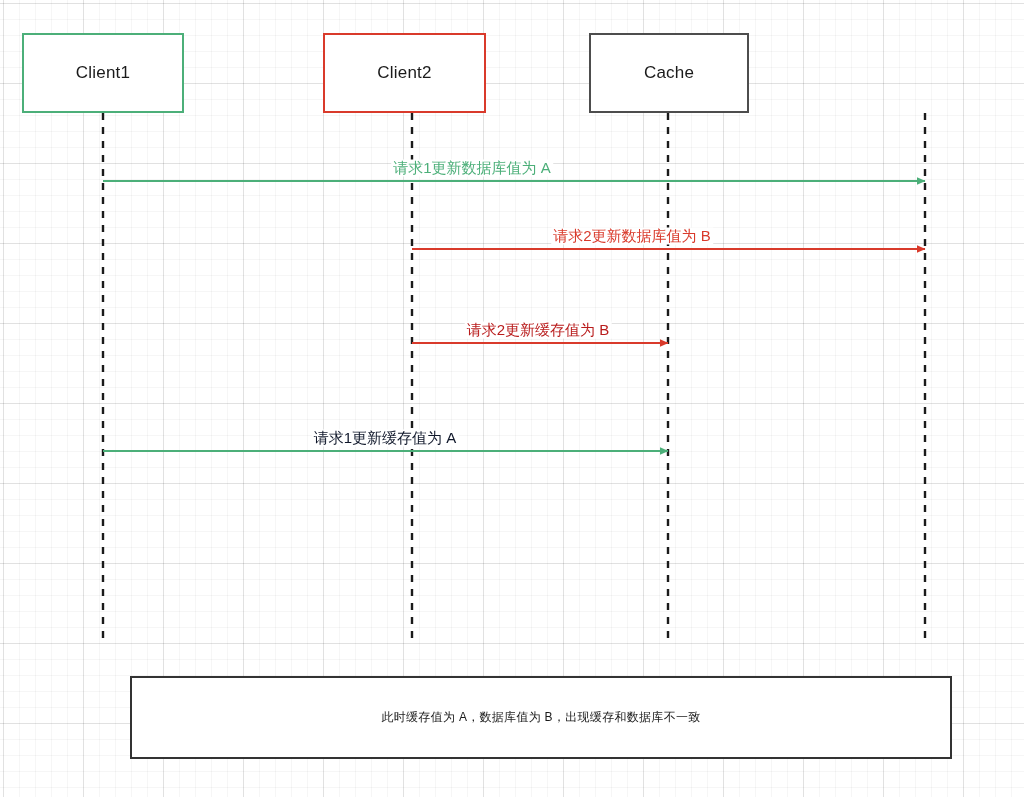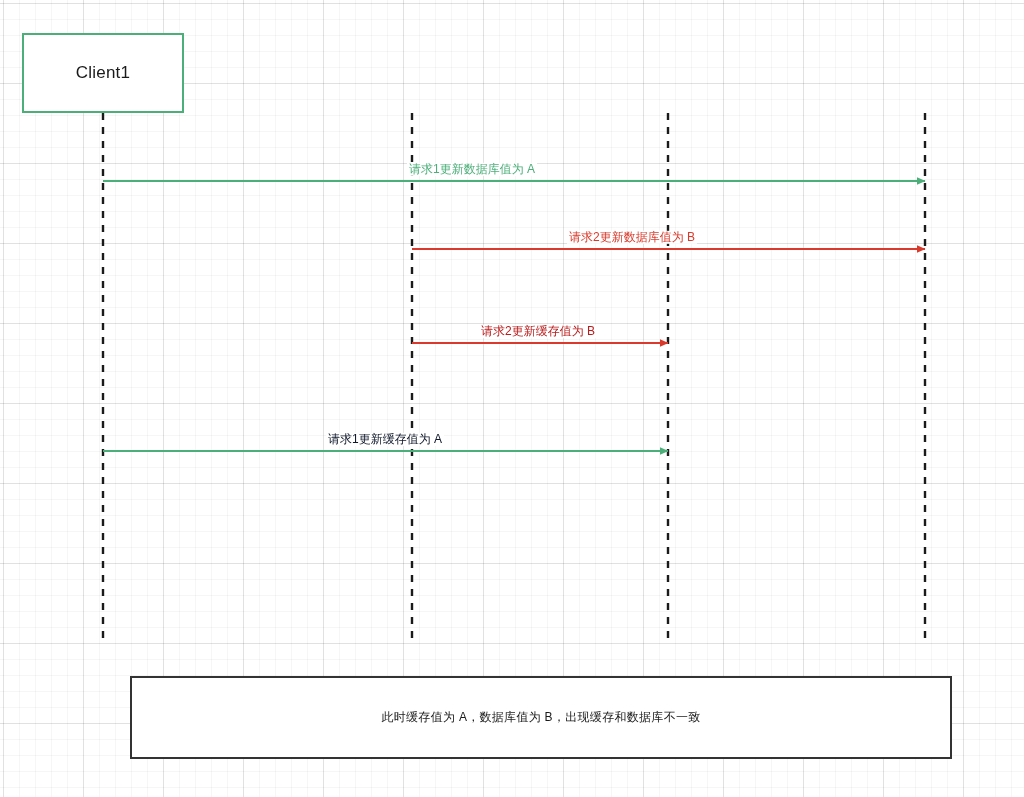--- a/index.html
+++ b/index.html
@@ -55,21 +55,21 @@
   }
   .note-label {
     font-size: 12px;
     color: #1a1a1a;
     letter-spacing: 0.3px;
   }
   .msg-label {
     position: absolute;
     transform: translate(-50%, -100%);
     white-space: nowrap;
-    font-size: 12px;
+    font-size: 15px;
     padding: 0 2px;
     background: transparent;
     line-height: 1.1;
   }
 </style>
 </head>
 <body>
 
 <div id="canvas">
 
@@ -95,21 +95,27 @@
       <line x1="412" y1="249" x2="925" y2="249" stroke="#d93a2b" stroke-width="2" marker-end="url(#arrow-red)"></line>
       <line x1="412" y1="343" x2="668" y2="343" stroke="#d93a2b" stroke-width="2" marker-end="url(#arrow-red)"></line>
       <line x1="103" y1="451" x2="668" y2="451" stroke="#4caf79" stroke-width="2" marker-end="url(#arrow-green)"></line>
     </g>
   </svg>
 
   <div class="actor-box" style="left:22px; top:33px; width:162px; height:80px; border:2px solid #4caf79;">
     <span class="actor-label">Client1</span>
   </div>
 
+  <div class="actor-box" style="left:323px; top:33px; width:163px; height:80px; border:2px solid #d93a2b;">
+    <span class="actor-label">Client2</span>
+  </div>
 
+  <div class="actor-box" style="left:589px; top:33px; width:160px; height:80px; border:2px solid #4d4d4d;">
+    <span class="actor-label">Cache</span>
+  </div>
 
 
   <div class="msg-label" style="left:472px; top:176px; color:#4caf79; background:#ffffff;">请求1更新数据库值为 A</div>
 
   <div class="msg-label" style="left:632px; top:244px; color:#d93a2b; background:#ffffff;">请求2更新数据库值为 B</div>
 
   <div class="msg-label" style="left:538px; top:338px; color:#b91c1c; background:#ffffff;">请求2更新缓存值为 B</div>
 
   <div class="msg-label" style="left:385px; top:446px; color:#0f172a; background:#ffffff;">请求1更新缓存值为 A</div>
 

